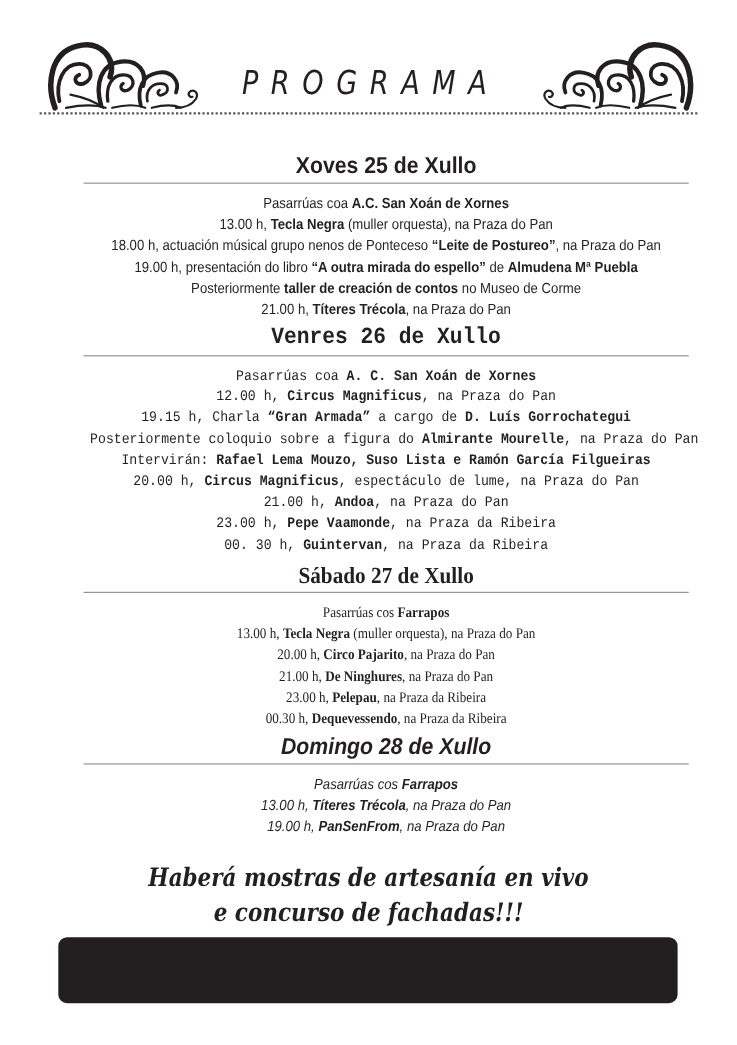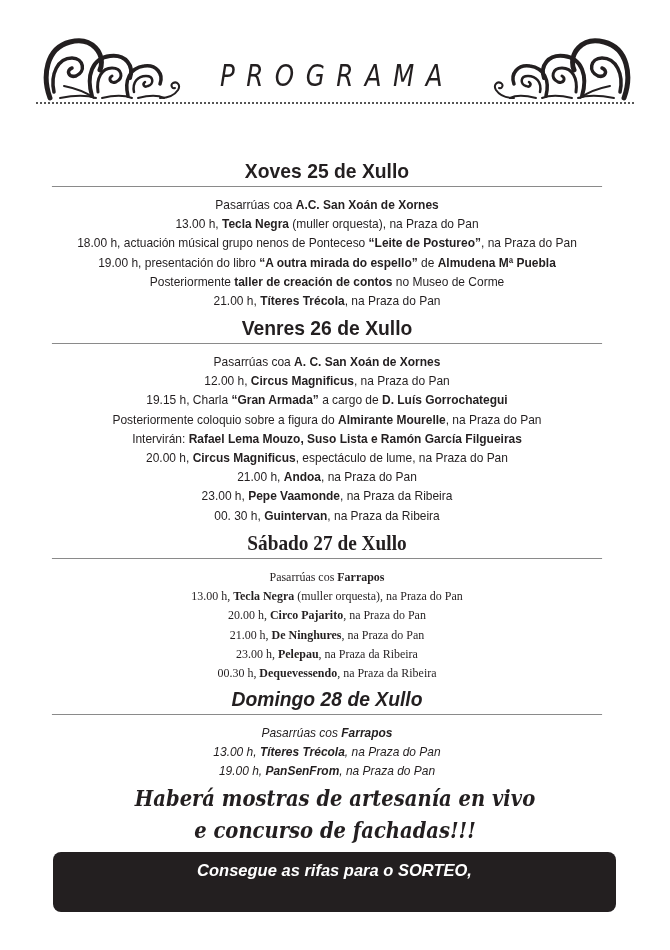--- a/index.html
+++ b/index.html
@@ -10,21 +10,21 @@
   .swirl { position: absolute; top: 36px; width: 150px; height: 68px; }
   .swirl.left { left: 40px; }
   .swirl.right { left: 484px; }
   .title { position: absolute; left: 190px; top: 58px; width: 294px; text-align: center;
            font-family: "DejaVu Sans", sans-serif; font-size: 30px; letter-spacing: 14px;
            font-weight: normal; font-style: italic; transform: scaleX(0.82); transform-origin: center;
            color: #231f20; white-space: nowrap; }
   .dotted { position: absolute; left: 36px; top: 102px; width: 598px; height: 0;
             border-top: 2px dotted #555; }
 
-  .day { position: absolute; left: 28px; width: 598px; margin-top: 20px; }
+  .day { position: absolute; left: 52px; width: 598px; }
   .day h2 { margin: 0; text-align: center; font-size: 21px; font-weight: bold; line-height: 26px;
             color: #231f20; padding-bottom: 2px; border-bottom: 1.5px solid #8a8a8a; transform: scaleX(0.92); transform-origin: center; }
   .day .lines { margin-top: 8px; }
   .line { text-align: center; font-size: 13.3px; line-height: 19.2px; white-space: nowrap;
           transform: scaleX(0.9); transform-origin: center; }
   .line b { font-weight: bold; }
 
   .cursive { position: absolute; left: 0; width: 670px; text-align: center;
              font-family: "DejaVu Serif", serif; font-style: italic; font-weight: bold;
              font-size: 23px; line-height: 32px; color: #231f20; transform: scaleX(0.85); transform-origin: center; }
@@ -77,21 +77,21 @@
   <div class="lines">
       <div class="line"><span>Pasarrúas coa </span><b>A.C. San Xoán de Xornes</b></div>
       <div class="line"><span>13.00 h, </span><b>Tecla Negra</b><span> (muller orquesta), na Praza do Pan</span></div>
       <div class="line"><span>18.00 h, actuación músical grupo nenos de Ponteceso </span><b>“Leite de Postureo”</b><span>, na Praza do Pan</span></div>
       <div class="line"><span>19.00 h, presentación do libro </span><b>“A outra mirada do espello”</b><span> de </span><b>Almudena Mª Puebla</b></div>
       <div class="line"><span>Posteriormente </span><b>taller de creación de contos</b><span> no Museo de Corme</span></div>
       <div class="line"><span>21.00 h, </span><b>Títeres Trécola</b><span>, na Praza do Pan</span></div>
     </div>
 </section>
 
-<section class="day" style="top:295px;">
+<section class="day" style="top:295px;font-family:Liberation Mono, monospace;">
   <h2>Venres 26 de Xullo</h2>
   <div class="lines">
       <div class="line"><span>Pasarrúas coa </span><b>A. C. San Xoán de Xornes</b></div>
       <div class="line"><span>12.00 h, </span><b>Circus Magnificus</b><span>, na Praza do Pan</span></div>
       <div class="line"><span>19.15 h, Charla </span><b>“Gran Armada”</b><span> a cargo de </span><b>D. Luís Gorrochategui</b></div>
       <div class="line"><span>Posteriormente coloquio sobre a figura do </span><b>Almirante Mourelle</b><span>, na Praza do Pan</span></div>
       <div class="line"><span>Intervirán: </span><b>Rafael Lema Mouzo, Suso Lista e Ramón García Filgueiras</b></div>
       <div class="line"><span>20.00 h, </span><b>Circus Magnificus</b><span>, espectáculo de lume, na Praza do Pan</span></div>
       <div class="line"><span>21.00 h, </span><b>Andoa</b><span>, na Praza do Pan</span></div>
       <div class="line"><span>23.00 h, </span><b>Pepe Vaamonde</b><span>, na Praza da Ribeira</span></div>
@@ -117,14 +117,13 @@
       <div class="line"><span>Pasarrúas cos </span><b>Farrapos</b></div>
       <div class="line"><span>13.00 h, </span><b>Títeres Trécola</b><span>, na Praza do Pan</span></div>
       <div class="line"><span>19.00 h, </span><b>PanSenFrom</b><span>, na Praza do Pan</span></div>
     </div>
 </section>
 
 <div class="cursive" style="top:782px;">Haberá mostras de artesanía en vivo</div>
 <div class="cursive" style="top:814px;">e concurso de fachadas!!!</div>
 
 <div class="banner">
-  <div class="b1">Consegue as rifas para o SORTEO,</div>
 </div>
 
 </body></html>

